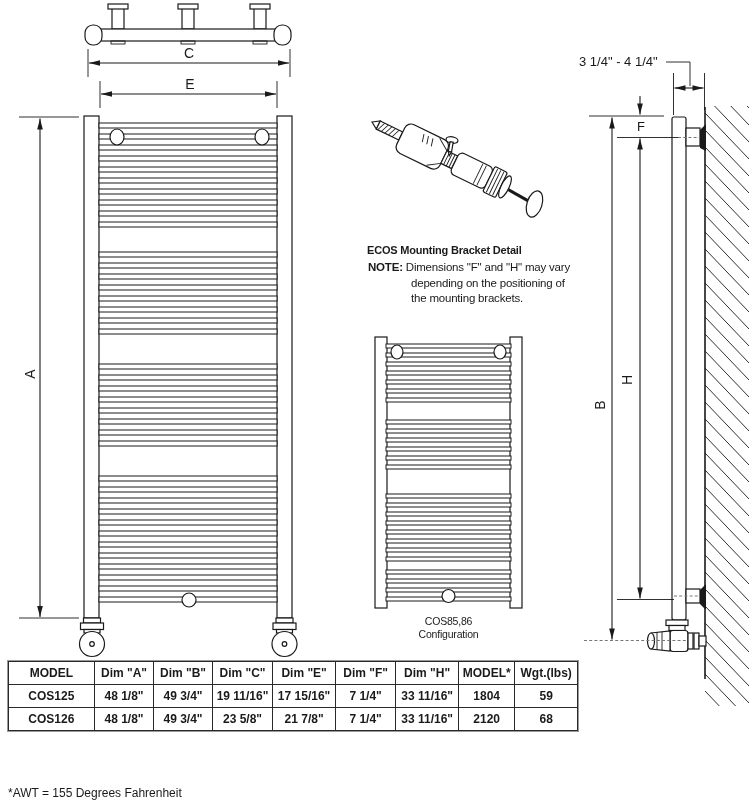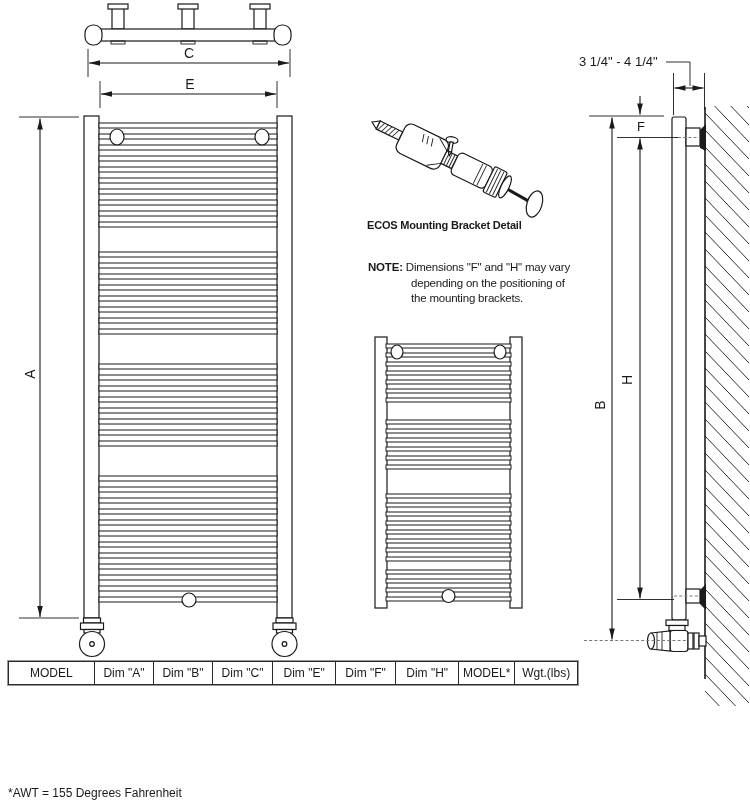--- a/index.html
+++ b/index.html
@@ -9,31 +9,31 @@
   .fw{stroke:#1a1a1a;stroke-width:1.2;fill:#fff;}
   .fb{fill:#1a1a1a;stroke:none;}
   .dim{stroke:#1a1a1a;stroke-width:1.1;fill:none;}
   .thin{stroke:#1a1a1a;stroke-width:0.9;fill:none;}
   .dash{stroke:#777;stroke-width:1;fill:none;stroke-dasharray:3 2.2;}
   .lbl{position:absolute;font-size:14px;color:#1a1a1a;white-space:nowrap;}
   .dimletter{width:16px;text-align:center;}
   .rot{transform:rotate(-90deg);}
   #lbl-offset{font-size:13px;}
   #lbl-f{font-size:13px;}
-  #bracket-title{position:absolute;left:367px;top:219px;width:185px;font-size:11px;
+  #bracket-title{position:absolute;left:367px;top:244px;width:185px;font-size:11px;
                  font-weight:bold;letter-spacing:-0.2px;}
   #note{position:absolute;left:368px;top:260px;width:170px;font-size:11.5px;
         line-height:15.5px;padding-left:43px;text-indent:-43px;letter-spacing:-0.2px;}
   #note .note-label{font-weight:bold;}
   #config-caption{position:absolute;left:385px;top:615px;width:127px;text-align:center;
                   font-size:10.5px;line-height:13px;letter-spacing:-0.2px;}
   #spec-table{position:absolute;left:8px;top:661px;width:570px;border-collapse:collapse;
               table-layout:fixed;font-size:12px;}
   #spec-table th,#spec-table td{border:1px solid #2a2a2a;text-align:center;
-              height:22px;padding:0 1px;font-weight:normal;overflow:hidden;white-space:nowrap;}
+              height:22px;padding:0 1px;font-weight:bold;overflow:hidden;white-space:nowrap;}
   #spec-table{border:1px solid #2a2a2a;outline:1px solid #999;}
   #footnote{position:absolute;left:8px;top:786px;font-size:12px;}
 </style>
 </head>
 <body>
 
 <div id="page">
 
 <svg width="750" height="811" viewBox="0 0 750 811">
   <defs>
@@ -301,20 +301,24 @@
 <div class="lbl dimletter" id="lbl-f" style="left:633px;top:119px;">F</div>
 <div class="lbl" id="lbl-offset" style="left:579px;top:54px;">3 1/4" - 4 1/4"</div>
 
 <div id="bracket-title">ECOS Mounting Bracket Detail</div>
 
 <div id="note">
   <span class="note-label">NOTE:</span>
   <span>Dimensions "F" and "H" may vary depending on the positioning of the mounting brackets.</span>
 </div>
 
+<div id="config-caption">
+  <div>COS85,86</div>
+  <div>Configuration</div>
+</div>
 
 <table id="spec-table">
   <colgroup>
     <col style="width:85px">
         <col style="width:59px">
         <col style="width:58px">
     <col style="width:60px">
         <col style="width:62px">
         <col style="width:60px">
     <col style="width:62px">
@@ -328,18 +332,40 @@
           <th>Dim "B"</th>
           <th>Dim "C"</th>
           <th>Dim "E"</th>
           <th>Dim "F"</th>
           <th>Dim "H"</th>
           <th>MODEL*</th>
           <th>Wgt.(lbs)</th>
         </tr>
       </thead>
   <tbody>
+        <tr>
+          <td>COS125</td>
+          <td>48 1/8"</td>
+          <td>49 3/4"</td>
+          <td>19 11/16"</td>
+          <td>17 15/16"</td>
+          <td>7 1/4"</td>
+          <td>33 11/16"</td>
+          <td>1804</td>
+          <td>59</td>
+        </tr>
+        <tr>
+          <td>COS126</td>
+          <td>48 1/8"</td>
+          <td>49 3/4"</td>
+          <td>23 5/8"</td>
+          <td>21 7/8"</td>
+          <td>7 1/4"</td>
+          <td>33 11/16"</td>
+          <td>2120</td>
+          <td>68</td>
+        </tr>
       </tbody>
 </table>
 
 <div id="footnote">*AWT = 155 Degrees Fahrenheit</div>
 
 </div>
 
 </body></html>

